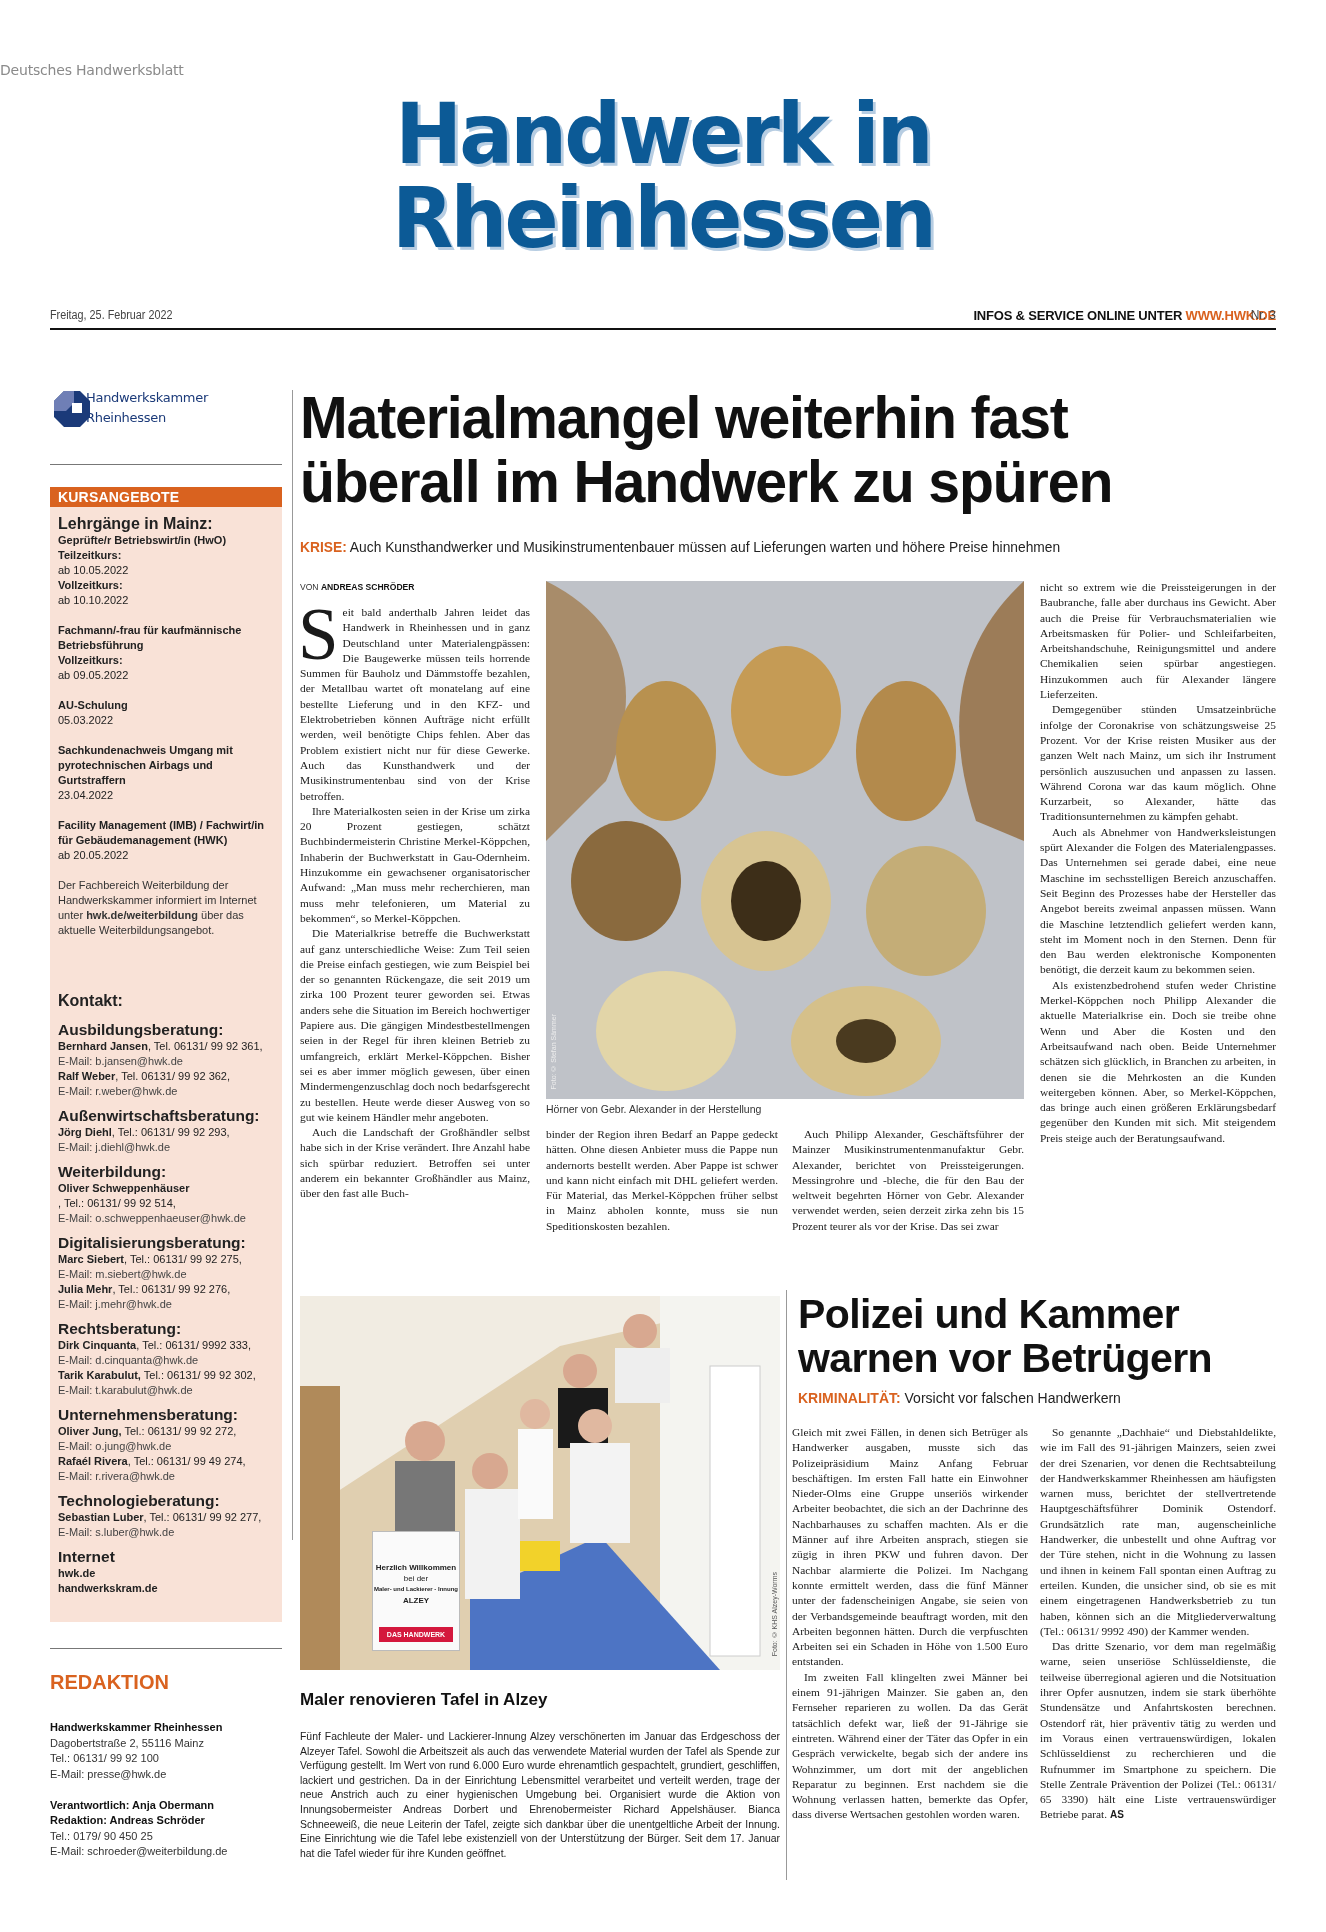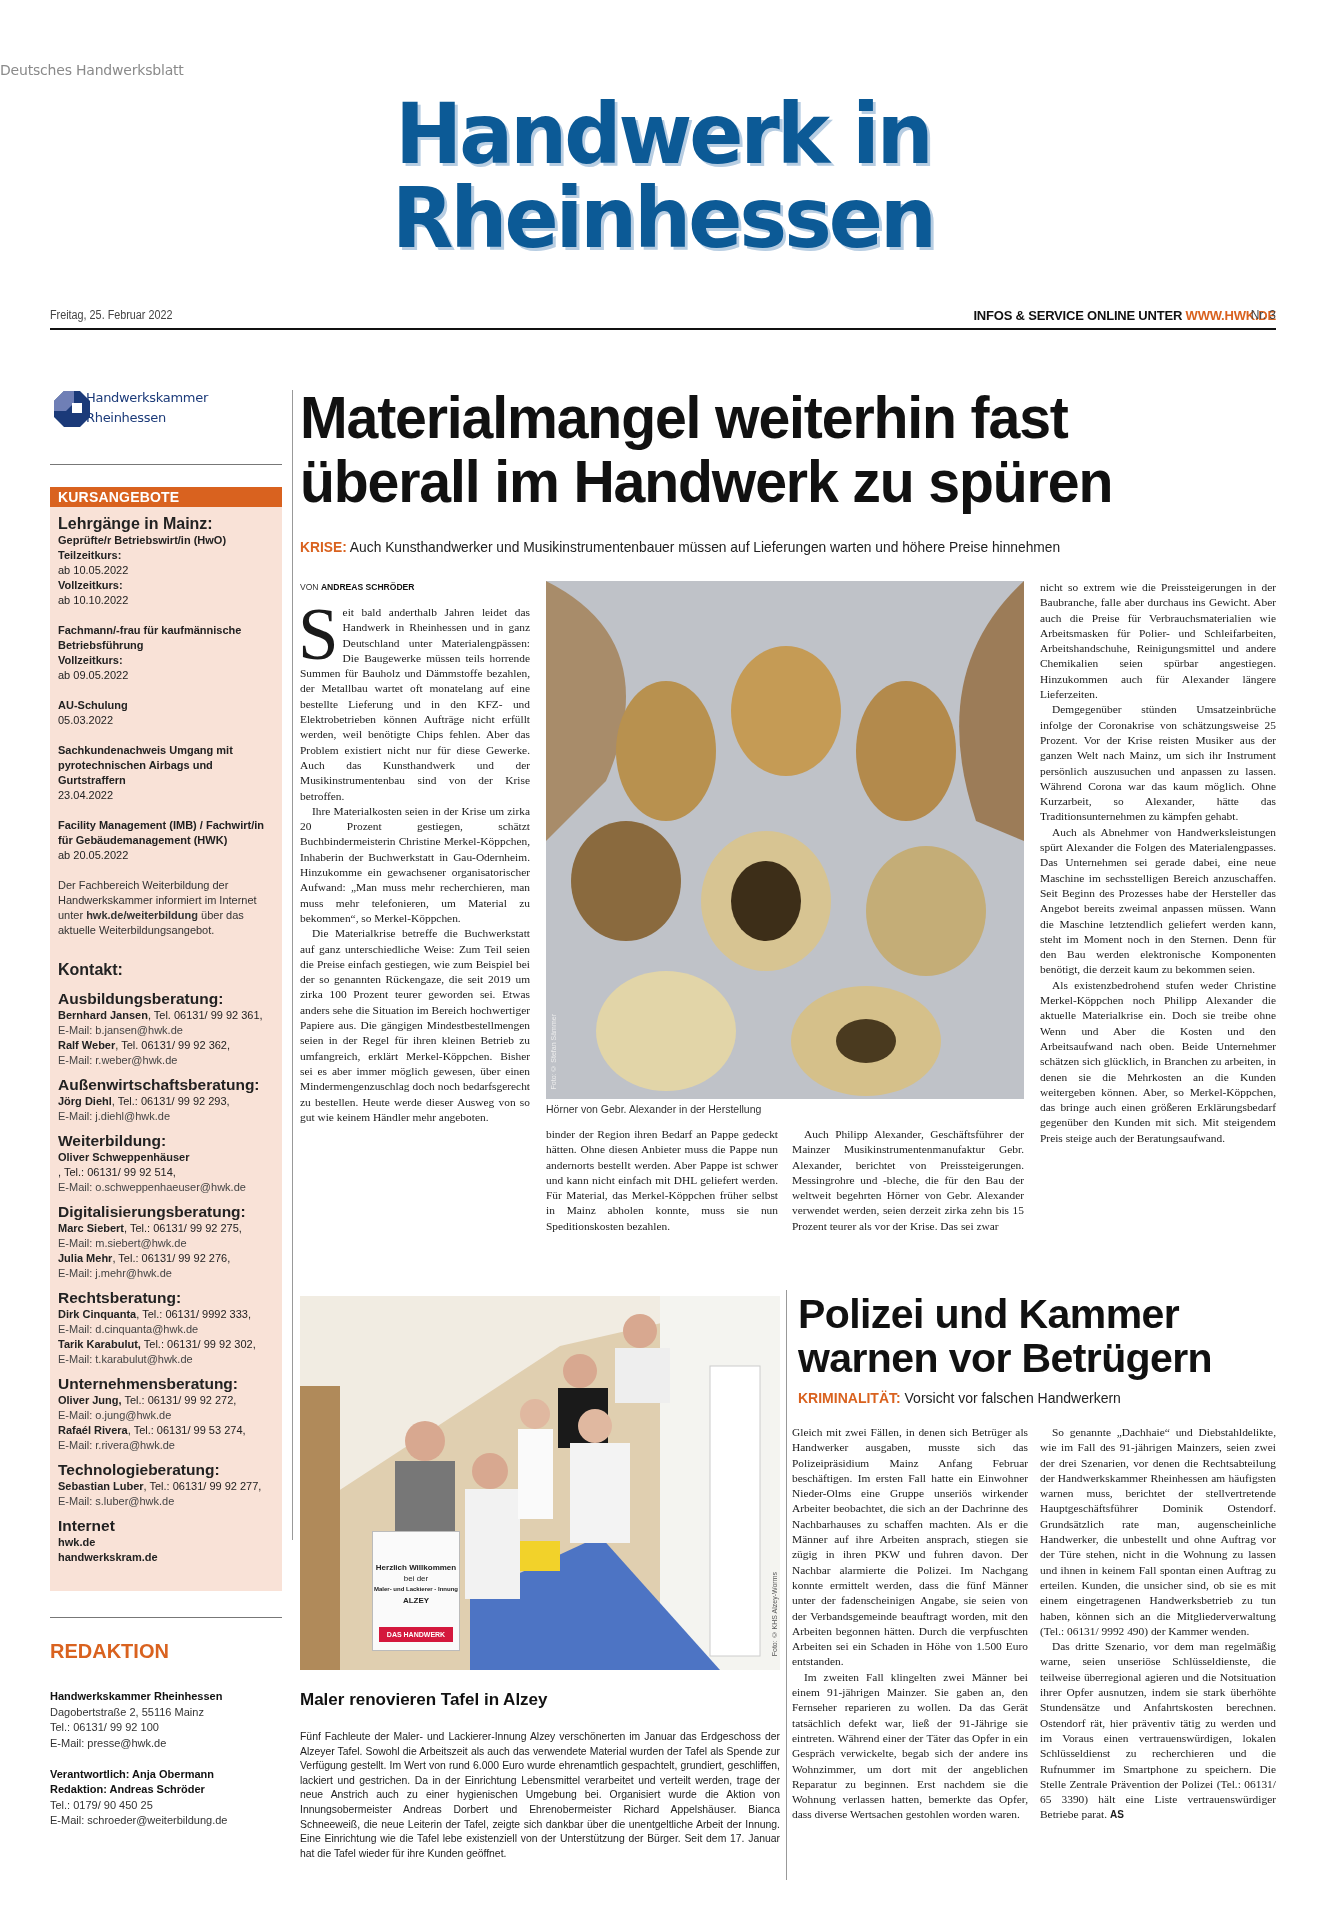--- a/index.html
+++ b/index.html
@@ -22,21 +22,21 @@
   .logo { position: relative; height: 50px; }
   .logo svg { position: absolute; left: 2px; top: 3px; }
   .logo .name { position: absolute; left: 36px; top: 2px; font-family: "DejaVu Sans", sans-serif; font-size: 13px; line-height: 20px; color: #1b3a79; letter-spacing: -0.3px; }
   .hr { border-top: 1px solid #777; margin: 28px 0 0 0; }
   .kurs-header { margin-top: 22px; background: #d9621f; color: #fff; font-weight: bold; font-size: 14px; padding: 2px 8px; letter-spacing: 0.2px; }
   .box { background: #f9e2d7; padding: 6px 8px 26px 8px; font-size: 11px; line-height: 15px; color: #222; }
   .box .h1 { font-weight: bold; font-size: 16px; line-height: 18px; margin-top: 2px; }
   .box b { font-weight: bold; }
   .box .gap { height: 15px; }
   .box .note { color: #333; }
-  .box .contact-title { font-weight: bold; font-size: 16px; line-height: 20px; margin-top: 22px; margin-bottom: 10px; }
+  .box .contact-title { font-weight: bold; font-size: 16px; line-height: 20px; margin-top: 53px; margin-bottom: 10px; }
   .box .ch { font-weight: bold; font-size: 15.5px; line-height: 18px; margin-top: 8px; }
   .box .muted { color: #444; }
   .redaktion-title { margin-top: 22px; color: #d9621f; font-weight: bold; font-size: 20px; }
   .redaktion { margin-top: 26px; font-size: 11px; line-height: 15.5px; color: #333; }
   .redaktion b { color: #111; }
 
   .vline { position: absolute; left: 292px; top: 390px; height: 1150px; border-left: 1px solid #999; }
   .vline3 { position: absolute; left: 786px; top: 1290px; height: 590px; border-left: 1px solid #999; }
 
   
@@ -171,21 +171,21 @@
       <div class="ch">Rechtsberatung:</div>
       <b>Dirk Cinquanta</b><span>, Tel.: 06131/ 9992 333,</span><br>
       <span class="muted">E-Mail: d.cinquanta@hwk.de</span><br>
       <b>Tarik Karabulut,</b><span> Tel.: 06131/ 99 92 302,</span><br>
       <span class="muted">E-Mail: t.karabulut@hwk.de</span>
     </div>
     <div>
       <div class="ch">Unternehmensberatung:</div>
       <b>Oliver Jung,</b><span> Tel.: 06131/ 99 92 272,</span><br>
       <span class="muted">E-Mail: o.jung@hwk.de</span><br>
-      <b>Rafaél Rivera</b><span>, Tel.: 06131/ 99 53 274,</span><br>
+      <b>Rafaél Rivera</b><span>, Tel.: 06131/ 99 49 274,</span><br>
       <span class="muted">E-Mail: r.rivera@hwk.de</span>
     </div>
     <div>
       <div class="ch">Technologieberatung:</div>
       <b>Sebastian Luber</b><span>, Tel.: 06131/ 99 92 277,</span><br>
       <span class="muted">E-Mail: s.luber@hwk.de</span>
     </div>
     <div>
       <div class="ch">Internet</div>
       <b>hwk.de</b><br>
@@ -213,20 +213,21 @@
   <span class="tag">KRISE:</span><span> Auch Kunsthandwerker und Musikinstrumentenbauer müssen auf Lieferungen warten und höhere Preise hinnehmen</span>
 </div>
 <div class="byline">
   <span>VON </span><b>ANDREAS SCHRÖDER</b>
 </div>
 
 <div class="col1 serif">
   <p class="first"><span class="dropcap">S</span><span>eit bald anderthalb Jahren leidet das Handwerk in Rheinhessen und in ganz Deutschland unter Materialengpässen: Die Baugewerke müssen teils horrende Summen für Bauholz und Dämmstoffe bezahlen, der Metallbau wartet oft monatelang auf eine bestellte Lieferung und in den KFZ- und Elektrobetrieben können Aufträge nicht erfüllt werden, weil benötigte Chips fehlen. Aber das Problem existiert nicht nur für diese Gewerke. Auch das Kunsthandwerk und der Musikinstrumentenbau sind von der Krise betroffen.</span></p>
   <p>Ihre Materialkosten seien in der Krise um zirka 20 Prozent gestiegen, schätzt Buchbindermeisterin Christine Merkel-Köppchen, Inhaberin der Buchwerkstatt in Gau-Odernheim. Hinzukomme ein gewachsener organisatorischer Aufwand: „Man muss mehr recherchieren, man muss mehr telefonieren, um Material zu bekommen“, so Merkel-Köppchen.</p>
   <p>Die Materialkrise betreffe die Buchwerkstatt auf ganz unterschiedliche Weise: Zum Teil seien die Preise einfach gestiegen, wie zum Beispiel bei der so genannten Rückengaze, die seit 2019 um zirka 100 Prozent teurer geworden sei. Etwas anders sehe die Situation im Bereich hochwertiger Papiere aus. Die gängigen Mindestbestellmengen seien in der Regel für ihren kleinen Betrieb zu umfangreich, erklärt Merkel-Köppchen. Bisher sei es aber immer möglich gewesen, über einen Mindermengenzuschlag doch noch bedarfsgerecht zu bestellen. Heute werde dieser Ausweg von so gut wie keinem Händler mehr angeboten.</p>
+  <p>Auch die Landschaft der Großhändler selbst habe sich in der Krise verändert. Ihre Anzahl habe sich spürbar reduziert. Betroffen sei unter anderem ein bekannter Großhändler aus Mainz, über den fast alle Buch-</p>
 </div>
 
 <div class="horn-photo">
   <svg width="478" height="518" viewBox="0 0 478 518">
     <rect width="478" height="518" fill="#bfc2c8"></rect>
     <path d="M0,0 Q120,60 60,200 L0,260 Z" fill="#a88c6a"></path>
     <path d="M478,0 Q380,90 430,240 L478,260 Z" fill="#9c7c58"></path>
     <ellipse cx="120" cy="170" rx="50" ry="70" fill="#b8914f"></ellipse>
     <ellipse cx="240" cy="130" rx="55" ry="65" fill="#c59b55"></ellipse>
     <ellipse cx="360" cy="170" rx="50" ry="70" fill="#b38a4c"></ellipse>

